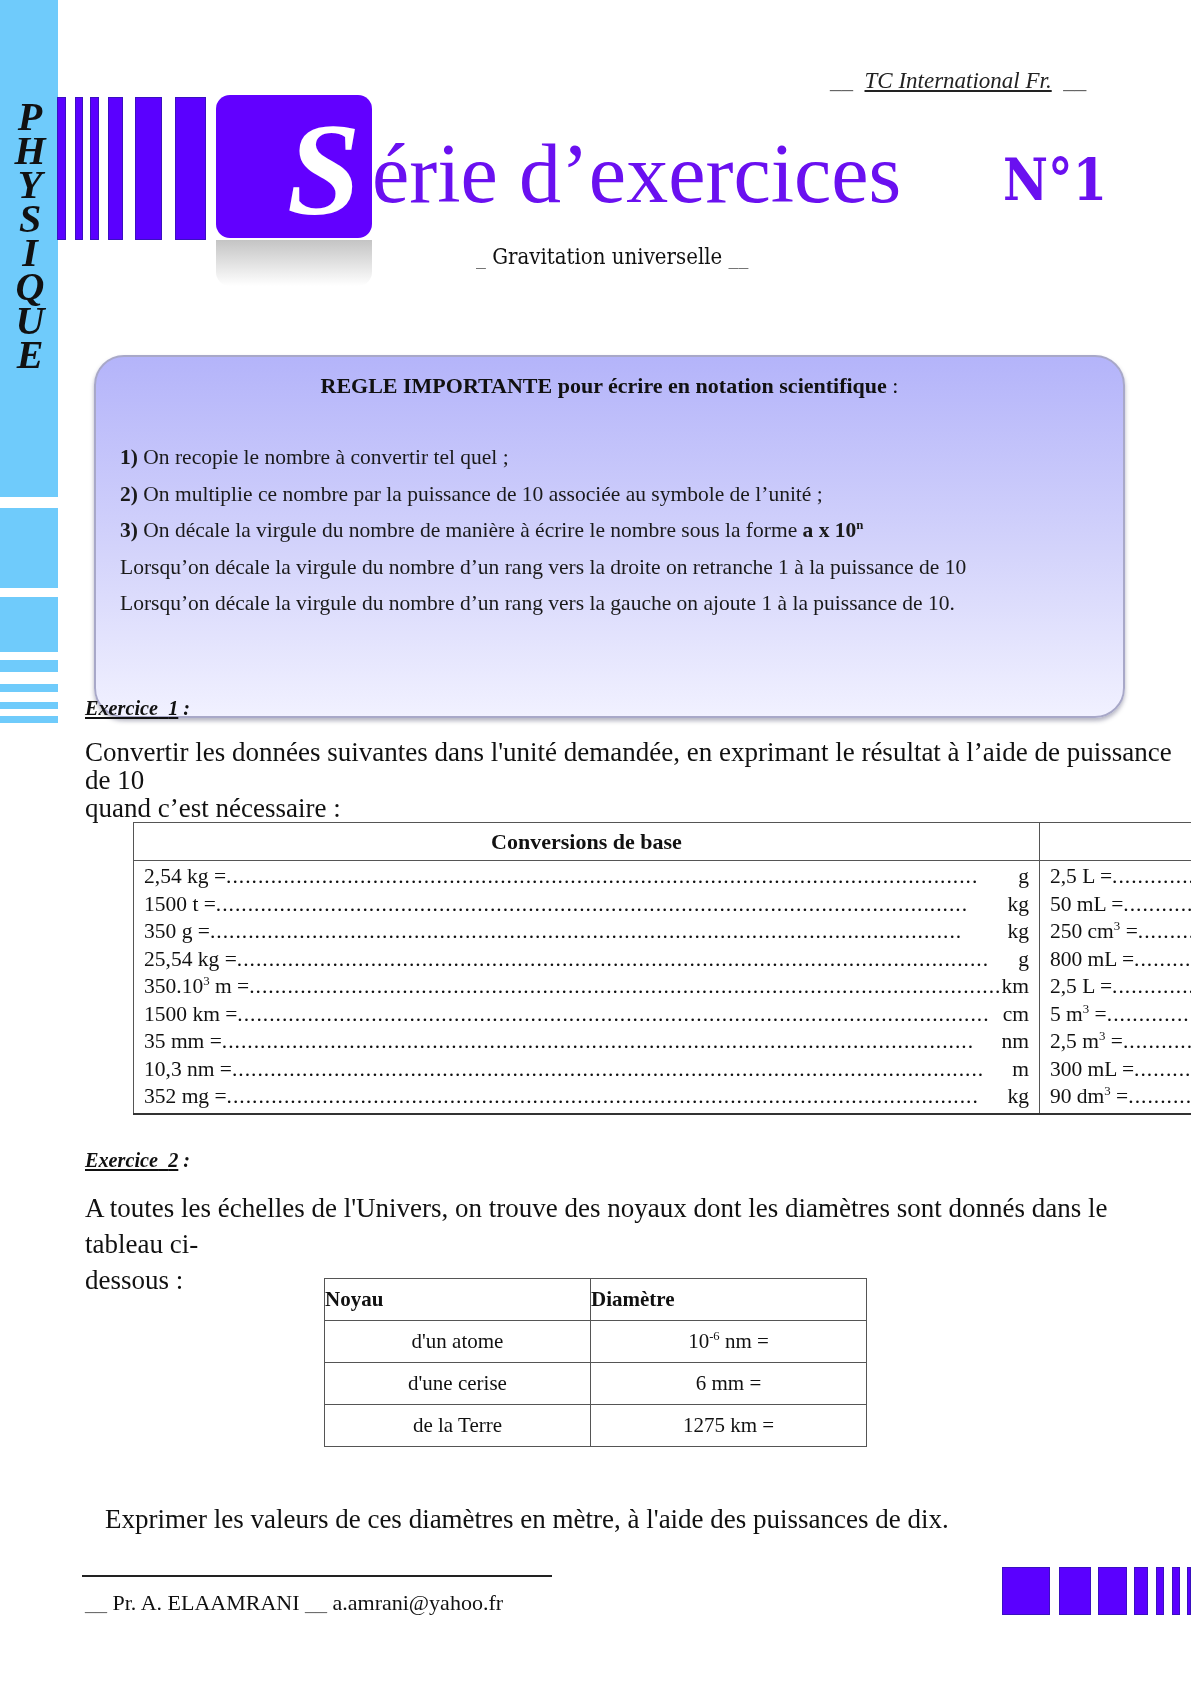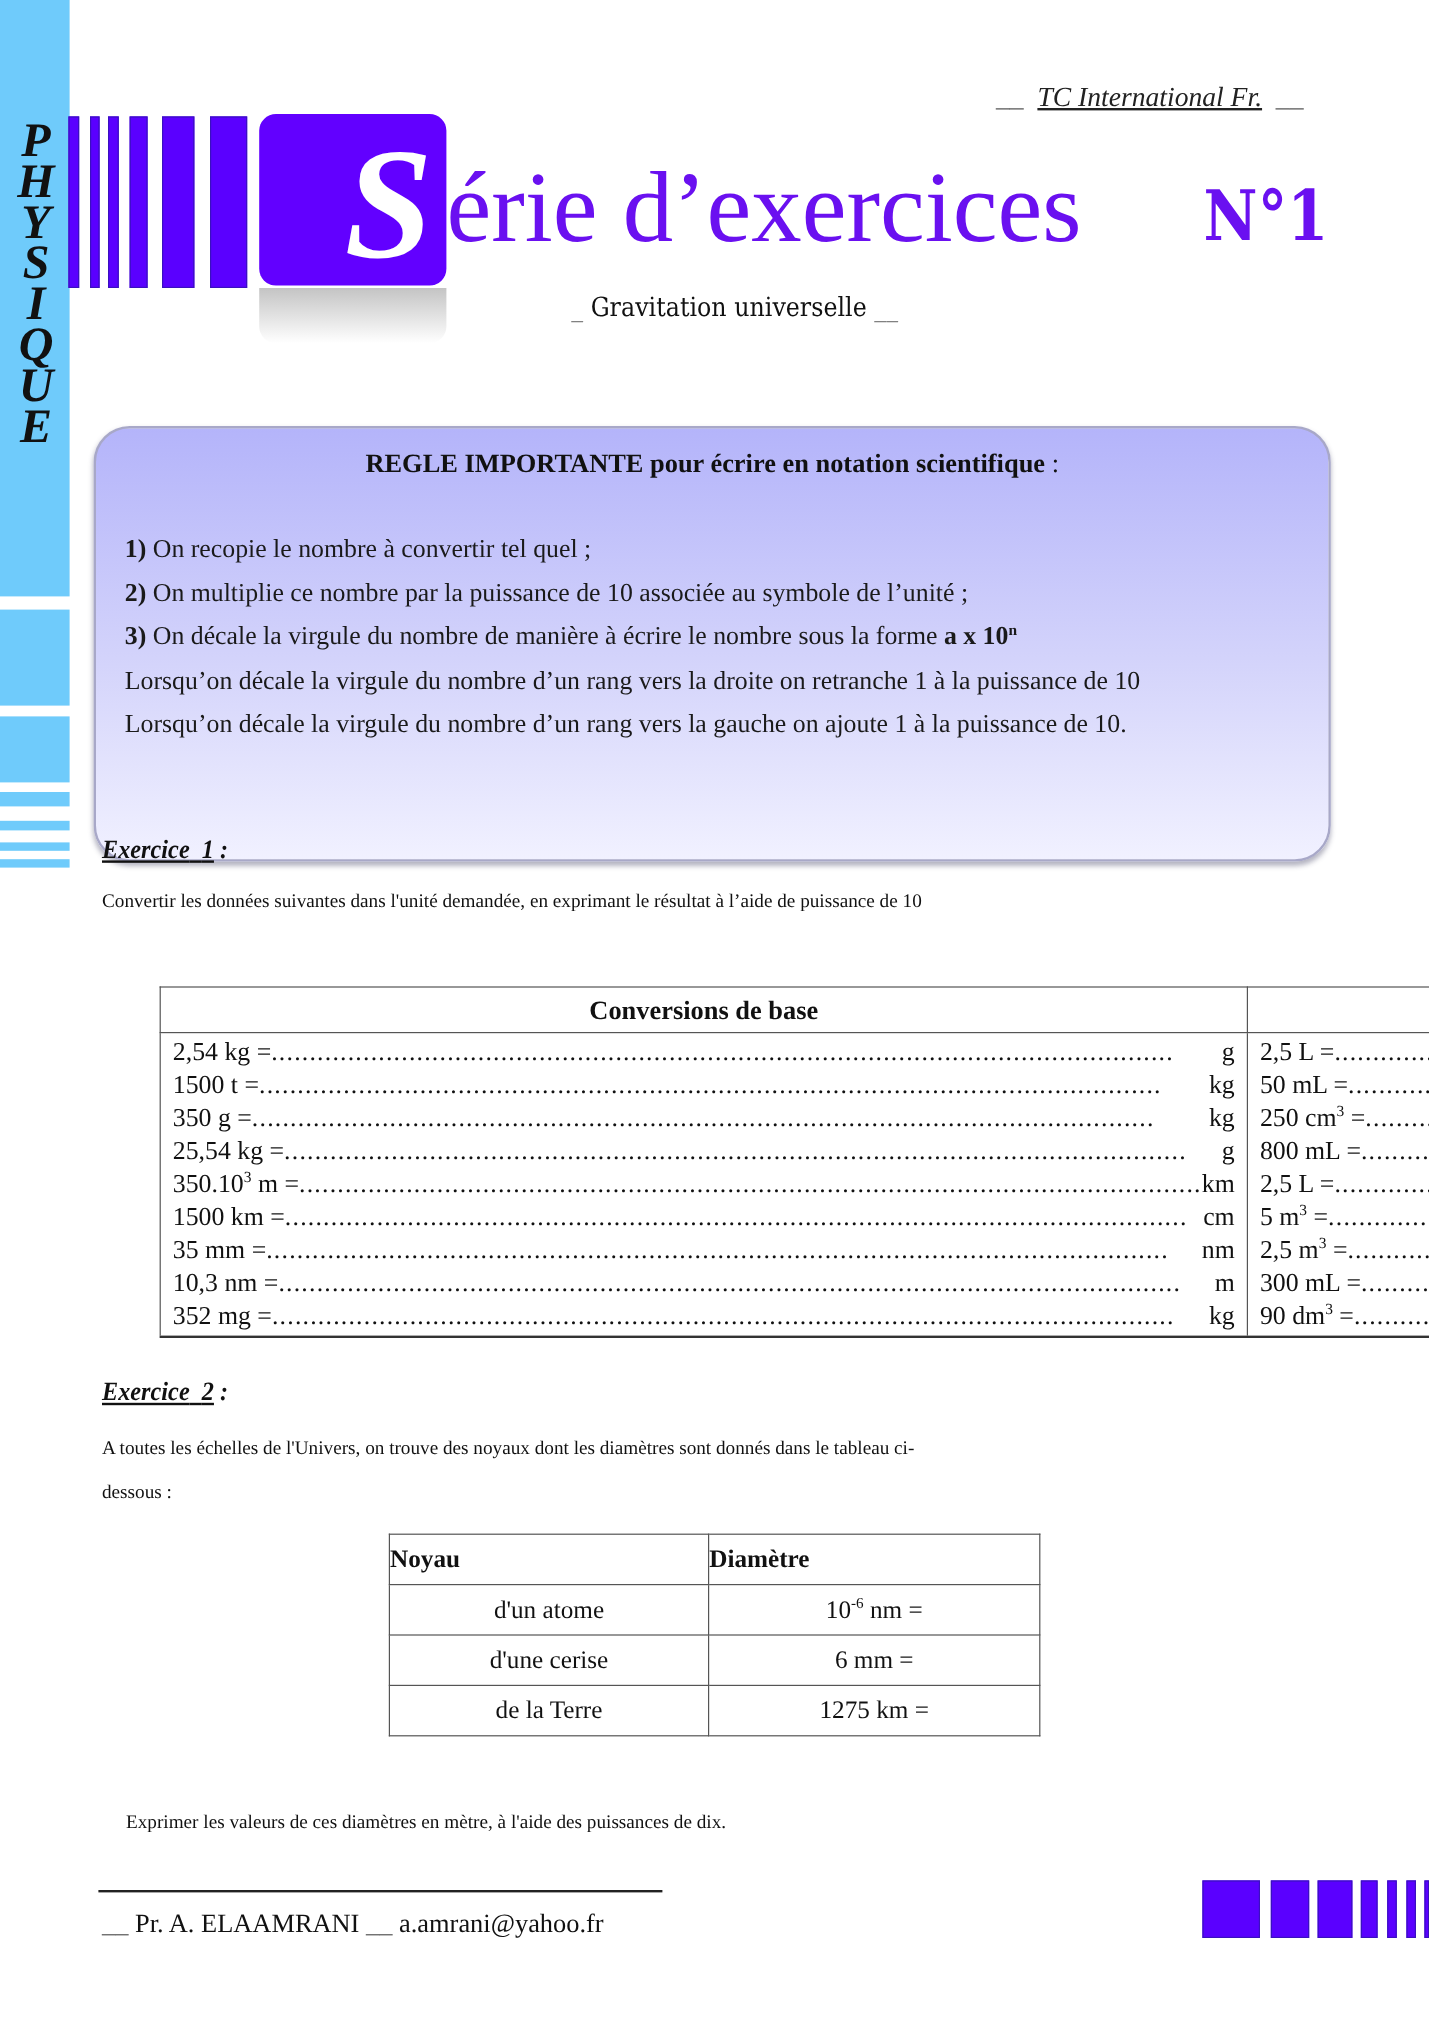--- a/index.html
+++ b/index.html
@@ -18,31 +18,31 @@
   .logo-s { position:absolute; left:287px; top:104px; font-family:"Liberation Serif", serif; font-style:italic; font-weight:bold; font-size:132px; line-height:132px; color:#fff; }
   .title-rest { position:absolute; left:372px; top:124px; font-family:"Liberation Serif", serif; font-size:84px; line-height:100px; color:#6a10f0; white-space:nowrap; }
   .title-no { position:absolute; left:1003px; top:140px; font-family:"DejaVu Serif", serif; font-weight:bold; font-size:58px; line-height:80px; color:#6a10f0; transform:scaleX(0.85); transform-origin:left; }
   .tc { position:absolute; left:830px; top:68px; font-style:italic; font-size:23px; color:#222; white-space:nowrap; }
   .tc .u { text-decoration:underline; }
   .tc .d { color:#666; }
   .subtitle { position:absolute; left:476px; top:244px; font-family:"DejaVu Serif", serif; font-size:22px; color:#111; white-space:nowrap; transform:scaleX(0.9); transform-origin:left; }
   .subtitle .d { color:#666; }
 
   
-  .rule-box { position:absolute; left:78px; top:355px; width:1031px; height:363px; border-radius:30px; border:2px solid #a8a8c8; background:linear-gradient(180deg, #b4b4fa 0%, #d4d4fb 55%, #f1f1ff 100%); box-shadow:0 3px 4px rgba(90,90,120,0.45); }
+  .rule-box { position:absolute; left:94px; top:355px; width:1031px; height:363px; border-radius:30px; border:2px solid #a8a8c8; background:linear-gradient(180deg, #b4b4fa 0%, #d4d4fb 55%, #f1f1ff 100%); box-shadow:0 3px 4px rgba(90,90,120,0.45); }
   .rule-title { position:absolute; left:0; right:0; top:16px; text-align:center; font-size:22px; font-weight:bold; color:#111; }
   .rule-title .n { font-weight:normal; }
   .rule-lines { position:absolute; left:24px; top:82px; font-size:21.5px; line-height:36.5px; color:#1a1a1a; white-space:nowrap; }
   .rule-lines b { font-weight:bold; }
   sup { font-size:0.6em; vertical-align:super; line-height:0; }
 
   
   .ex-head { position:absolute; left:85px; font-style:italic; font-weight:bold; font-size:22px; color:#111; transform:scaleX(0.92); transform-origin:left; }
   .ex-head .u { text-decoration:underline; }
-  .para { position:absolute; left:85px; font-size:16px; line-height:28px; color:#111; }
+  .para { position:absolute; left:85px; font-size:27px; line-height:28px; color:#111; }
 
   
   .t1 { position:absolute; left:133px; top:822px; width:925px; border-collapse:collapse; font-size:21.5px; }
   .t1 th { border:1.5px solid #555; height:38px; font-weight:bold; font-size:22px; text-align:center; }
   .t1 td { border-left:1.5px solid #555; border-right:1.5px solid #555; vertical-align:top; padding:2px 10px 2px 10px; }
   .t1 tbody tr:last-child td { border-bottom:2px solid #333; }
   .t1 .line { display:flex; height:27.5px; line-height:27.5px; white-space:nowrap; overflow:hidden; }
   .t1 .line .q { flex:0 0 auto; }
   .t1 .line .dots { flex:1 1 auto; overflow:hidden; letter-spacing:1px; }
   .t1 .line .dots::before { content:"......................................................................................................................"; }
@@ -119,20 +119,21 @@
     <div>Lorsqu’on décale la virgule du nombre d’un rang vers la droite on retranche 1 à la puissance de 10</div>
     <div>Lorsqu’on décale la virgule du nombre d’un rang vers la gauche on ajoute 1 à la puissance de 10.</div>
   </div>
 </div>
 
 <div class="ex-head" style="top:695px;">
   <span class="u"><span>Exercice</span>&nbsp;&nbsp;<span>1</span></span><span> :</span>
 </div>
 <div class="para" style="top:738px;">
   <div>Convertir les données suivantes dans l'unité demandée, en exprimant le résultat à l’aide de puissance de 10</div>
+  <div>quand c’est nécessaire :</div>
 </div>
 
 <table class="t1">
   <thead>
     <tr>
       <th style="width:306px;">Conversions de base</th>
       <th style="width:306px;">Conversions de volumes</th>
 
     </tr>
   </thead>

